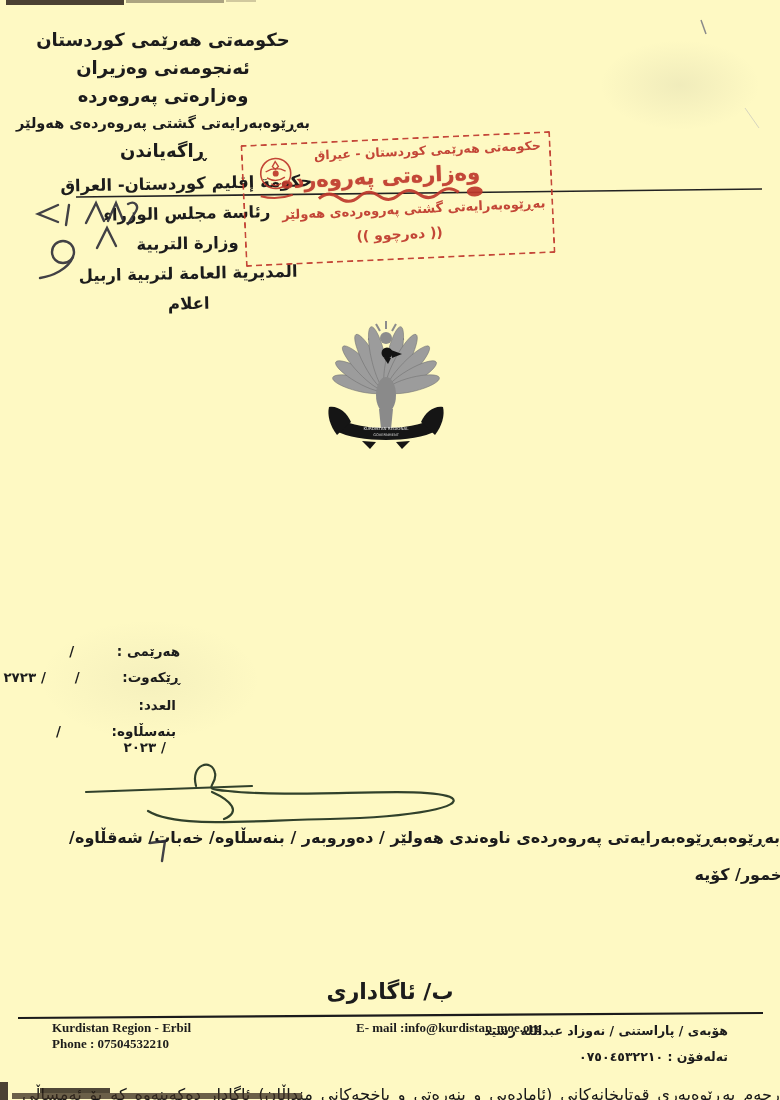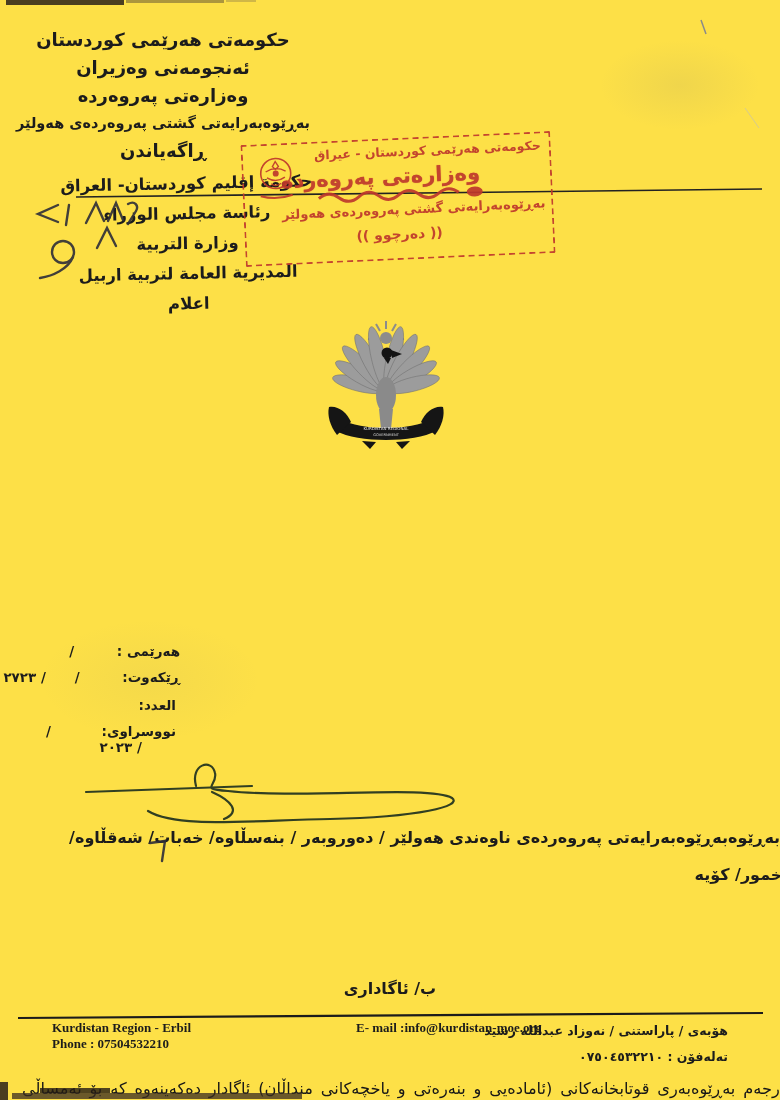--- a/index.html
+++ b/index.html
@@ -1,51 +1,51 @@
 <!DOCTYPE html>
 <html><head>
 <meta charset="utf-8">
 <style>
   html,body{margin:0;padding:0;background:#e9e7e0;}
   .page{
     position:relative;width:780px;height:1100px;margin:0 auto;
-    background:#fde047;overflow:hidden;color:#1c1c1c;
+    background:#fef9c3;overflow:hidden;color:#1c1c1c;
     font-family:"DejaVu Sans","Liberation Sans",sans-serif;
   }
   .smudge{position:absolute;pointer-events:none;}
   
   .hdr-ku{position:absolute;top:26px;right:12px;width:350px;text-align:center;direction:rtl;font-weight:bold;}
   .hdr-ku .l{line-height:28px;font-size:18px;}
   .hdr-ku .l.small{font-size:14.5px;line-height:27px;}
   .hdr-ar{position:absolute;top:30px;left:60px;width:255px;text-align:center;direction:rtl;font-weight:bold;transform:rotate(-1.2deg);}
   .hdr-ar .l{line-height:30px;font-size:16.5px;}
   .emblem{position:absolute;top:28px;left:326px;width:120px;height:150px;}
   
   .ref-ku{position:absolute;top:200px;right:50px;width:230px;direction:rtl;font-size:13.5px;font-weight:bold;}
   .ref-ku .row{height:26px;}
   .ref-ku .g1{display:inline-block;margin-right:38px;}
   .ref-ku .g2{display:inline-block;margin-right:24px;}
   .ref-ar{position:absolute;top:202px;left:0px;width:176px;direction:rtl;text-align:right;font-size:13.5px;font-weight:bold;}
   .ref-ar .row{height:26px;padding-left:0;}
   .ref-ar .g1{display:inline-block;margin-right:46px;}
-  .ref-ar .g2{display:inline-block;margin-right:34px;}
+  .ref-ar .g2{display:inline-block;margin-right:10px;}
   
   .stamp{
     position:absolute;left:243px;top:138px;width:306px;height:118px;
     transform:rotate(-2.6deg);border:2px dashed #c0392e;border-radius:2px;
     color:#bf382c;direction:rtl;z-index:3;opacity:.92;
   }
   .stamp .s1{position:absolute;top:4px;right:8px;font-size:12.5px;font-weight:bold;letter-spacing:.5px;}
   .stamp .s2{position:absolute;top:24px;right:70px;font-size:21px;font-weight:bold;text-shadow:0 0 1px rgba(191,56,44,.7);}
   .stamp .s3{position:absolute;top:62px;right:6px;font-size:13px;font-weight:bold;}
   .stamp .s4{position:absolute;top:86px;right:0;left:0;text-align:center;font-size:14px;font-weight:bold;}
   .stamp svg{position:absolute;}
   
   .to-line{position:absolute;top:272px;left:22px;right:22px;direction:rtl;text-align:right;font-weight:bold;font-size:16px;line-height:37px;}
-  .subject{position:absolute;top:358px;left:0;right:0;text-align:center;direction:rtl;font-weight:bold;font-size:16px;}
+  .subject{position:absolute;top:358px;left:0;right:0;text-align:center;direction:rtl;font-weight:bold;font-size:22px;}
   .body-par{position:absolute;top:432px;left:22px;right:24px;direction:rtl;font-size:16.2px;line-height:33.5px;text-align:justify;text-align-last:center;color:#171717;}
   
   .footer{position:absolute;left:16px;right:0;top:1016px;height:96px;}
   .f-left{position:absolute;left:36px;top:4px;font-family:"Liberation Serif","DejaVu Serif",serif;font-weight:bold;font-size:13px;line-height:16px;}
   .f-mail{position:absolute;left:340px;top:4px;font-family:Liberation Serif, serif;font-weight:bold;font-size:13px;}
   .f-right{position:absolute;right:52px;top:2px;width:300px;direction:rtl;text-align:right;font-size:12.5px;font-weight:bold;line-height:26px;}
   svg.layer{position:absolute;left:0;top:0;pointer-events:none;}
   .z1{z-index:1}.z4{z-index:4}
   .txt{position:relative;z-index:2;}
 </style>
@@ -132,21 +132,21 @@
       <span class="g1">/</span>
       <span class="g2">/ ٢٧٢٣ کوردی</span>
     </div>
   </div>
 
   <div class="ref-ar txt">
     <div class="row">
       <span>العدد:</span>
     </div>
     <div class="row">
-      <span>نووسراوی:</span>
+      <span>بنەسڵاوە:</span>
       <span class="g1">/</span>
       <span class="g2">/ ٢٠٢٣</span>
     </div>
   </div>
 
   
   <div class="stamp">
     <svg width="44" height="48" style="left:10px;top:8px;" viewBox="0 0 44 48">
       <circle cx="22" cy="20" r="15" fill="none" stroke="#bf382c" stroke-width="1.6"></circle>
       <path d="M22 8 l3 5 -3 3 -3 -3 z M12 18 q10 -6 20 0 M13 24 q9 6 18 0 M17 30 q5 4 10 0" fill="none" stroke="#bf382c" stroke-width="1.4"></path>

